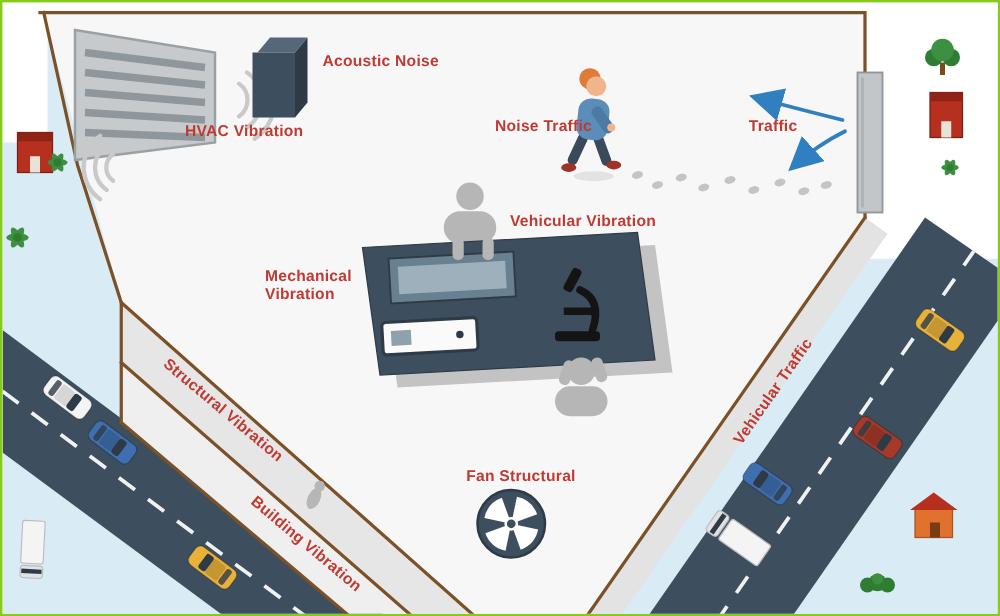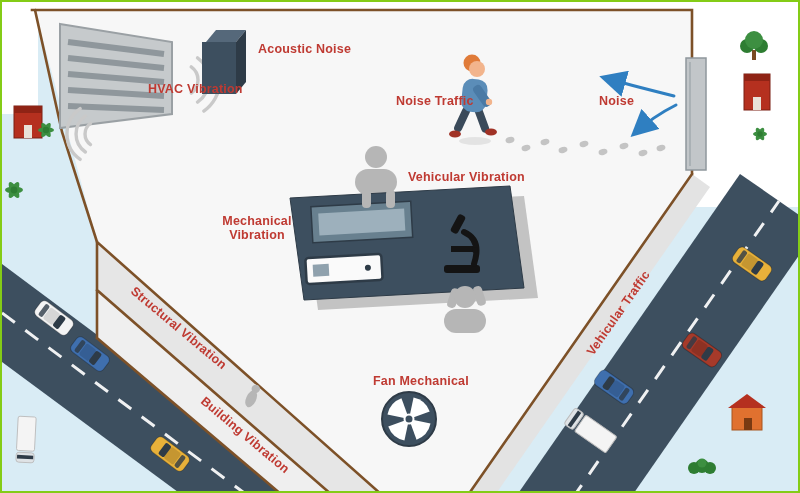--- a/index.html
+++ b/index.html
@@ -11,21 +11,21 @@
   #scene{position:absolute;left:0;top:0;}
   .lbl{
     position:absolute;
     font:700 12.5px/1.15 "Liberation Sans",sans-serif;
     color:var(--label-red,#bf3a32);
     white-space:nowrap;
     transform-origin:0 0;
     letter-spacing:.2px;
     pointer-events:none;
   }
-  .lbl.center{white-space:normal;width:90px;text-align:center;}
+  .lbl.center{white-space:normal;width:90px;}
   .lbl.rot40{transform:rotate(40deg);}
   .lbl.rotm55{transform:rotate(-55deg);}
 
   
   .f-blue{fill:var(--outside-blue,#d9ecf5);}
   .f-white{fill:#ffffff;}
   .f-floor{fill:var(--floor-white,#f7f7f7);}
   .f-band1{fill:var(--band-gray-1,#e6e6e6);}
   .f-band2{fill:var(--band-gray-2,#efefef);}
   .f-road{fill:var(--road-slate,#3d4f5f);}
@@ -277,23 +277,23 @@
       <circle r="4.5" class="f-slate" stroke="#ffffff" stroke-width="2"></circle>
     </g>
 
     <g transform="translate(250,395) rotate(25)">
       <circle class="f-sil" cx="0" cy="-9" r="4.2"></circle>
       <ellipse class="f-sil" cx="0" cy="2" rx="5" ry="9"></ellipse>
     </g>
   </svg>
 
   <div class="lbl" style="left:256px;top:40px">Acoustic Noise</div>
-  <div class="lbl" style="left:146px;top:80px">HVAC Vibration</div>
+  <div class="lbl" style="left:146px;top:96px">HVAC Vibration</div>
   <div class="lbl" style="left:394px;top:92px">Noise Traffic</div>
-  <div class="lbl" style="left:597px;top:92px">Noise</div>
+  <div class="lbl" style="left:597px;top:92px">Traffic</div>
   <div class="lbl" style="left:406px;top:168px">Vehicular Vibration</div>
   <div class="lbl center" style="left:210px;top:212px">Mechanical Vibration</div>
   <div class="lbl rot40" style="left:135px;top:282px">Structural Vibration</div>
   <div class="lbl rot40" style="left:205px;top:392px">Building Vibration</div>
-  <div class="lbl" style="left:371px;top:372px">Fan Mechanical</div>
+  <div class="lbl" style="left:371px;top:372px">Fan Structural</div>
   <div class="lbl rotm55" style="left:582px;top:348px">Vehicular Traffic</div>
 
 </div>
 
 </body></html>

